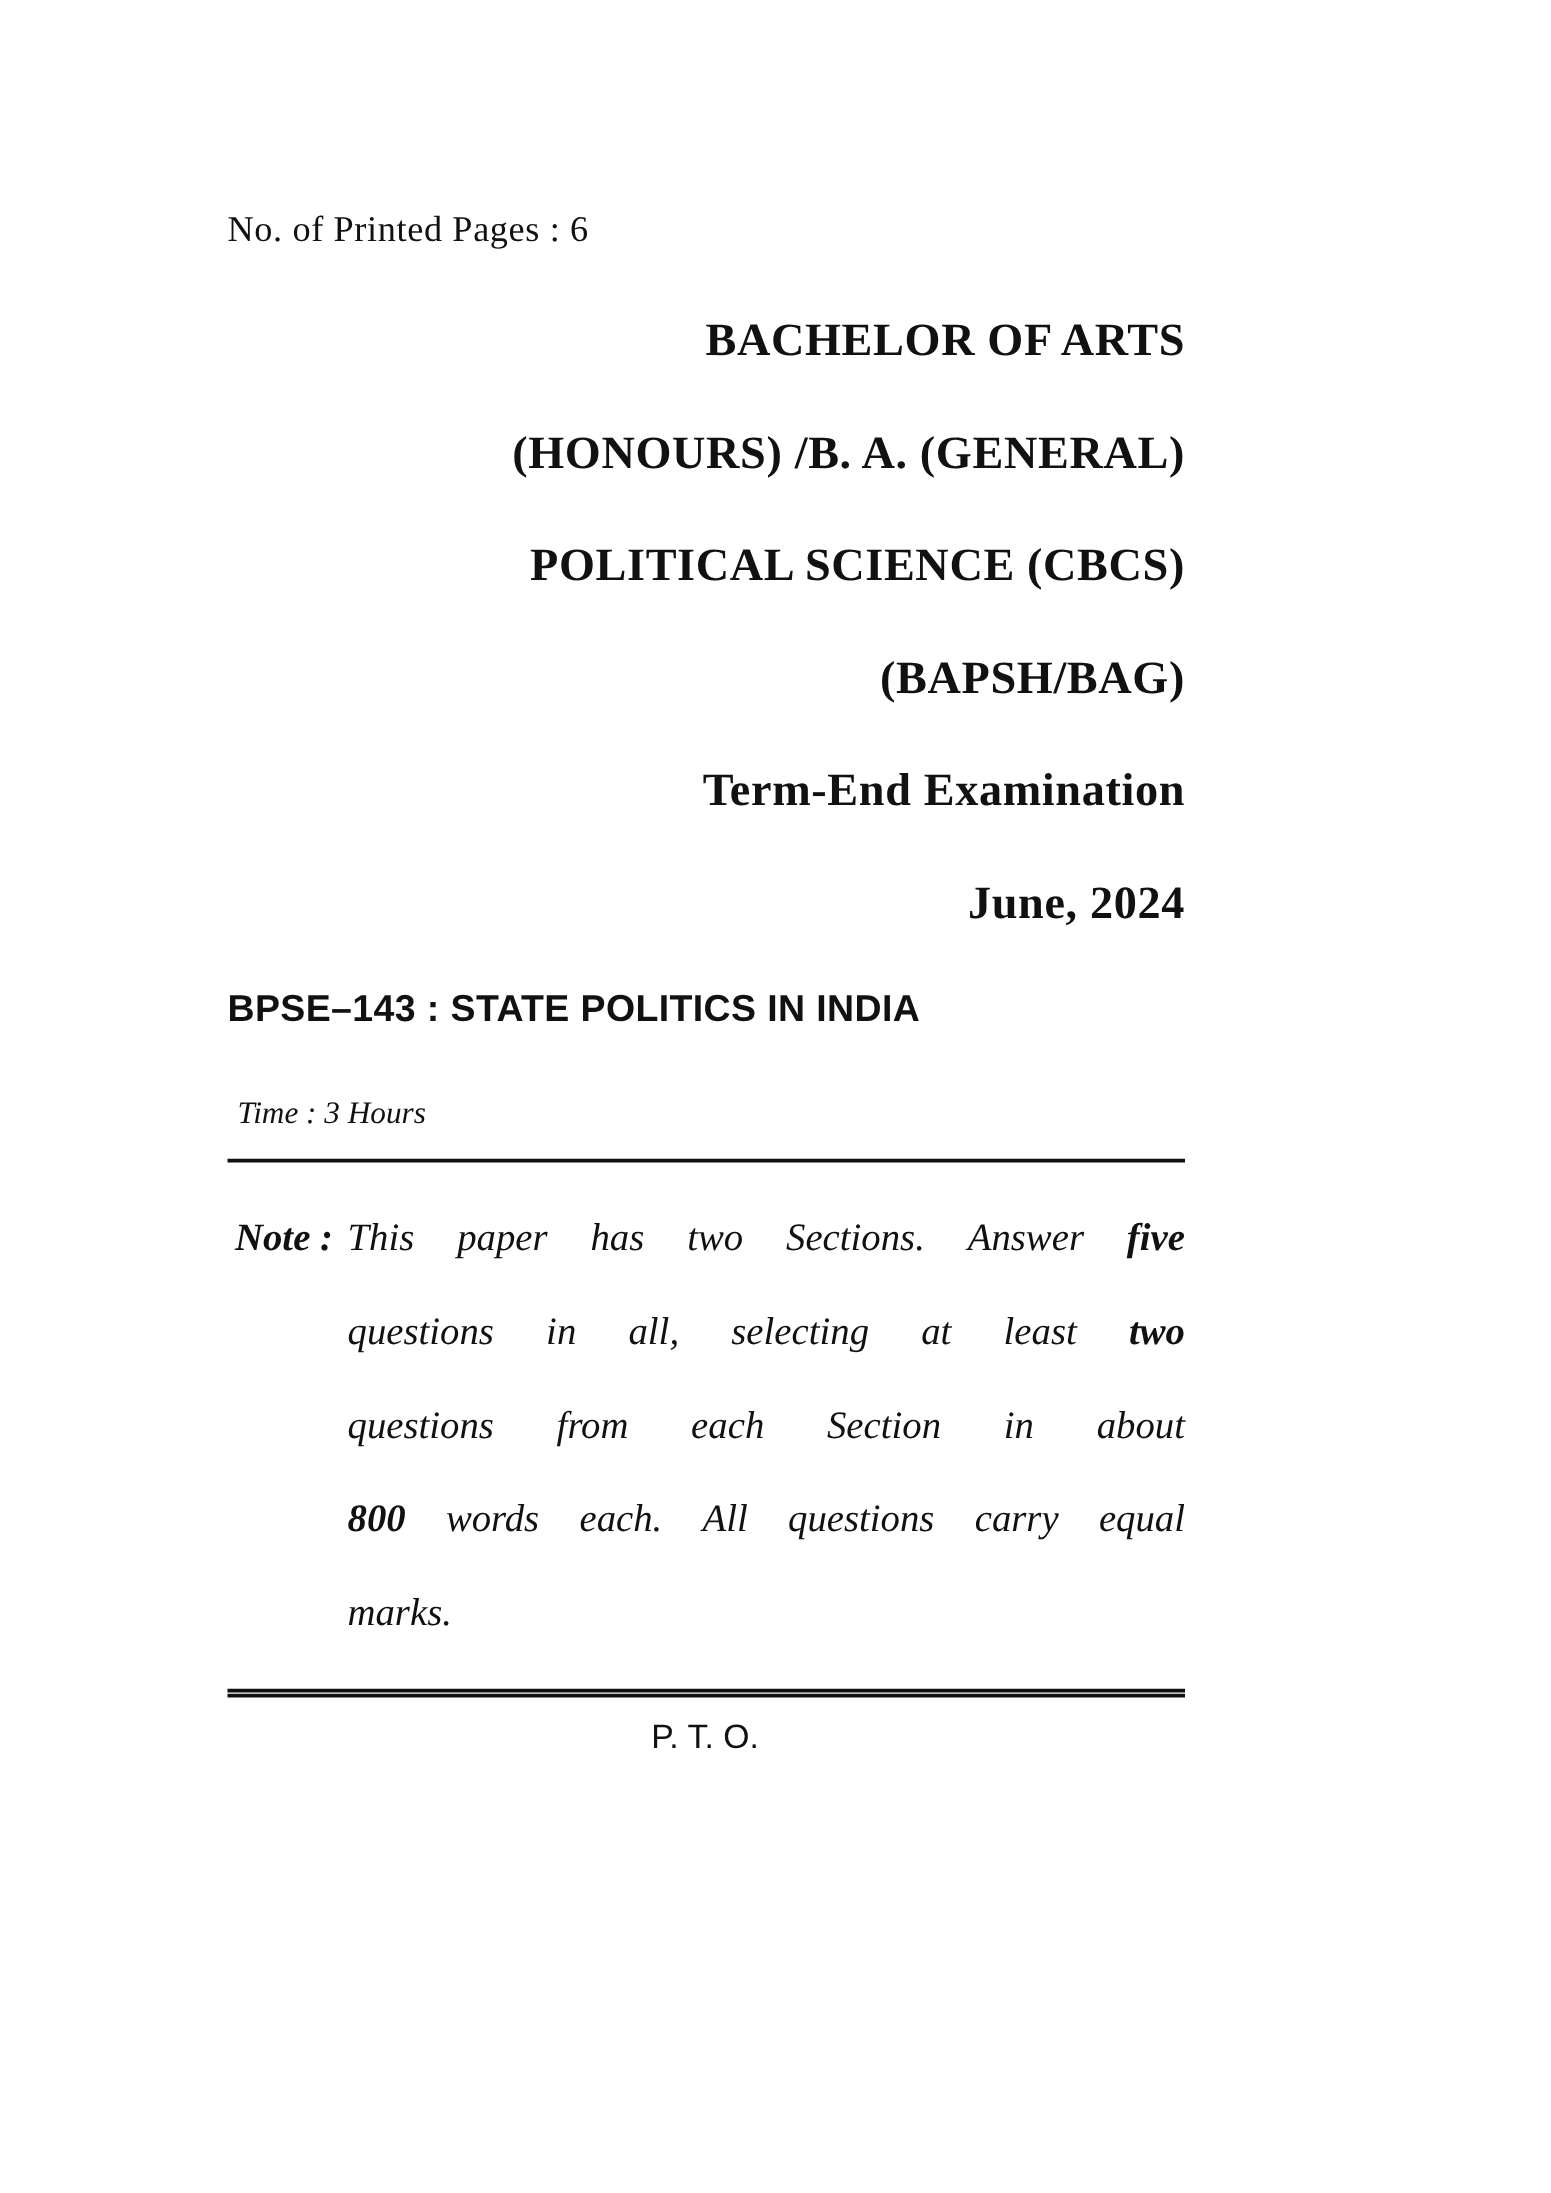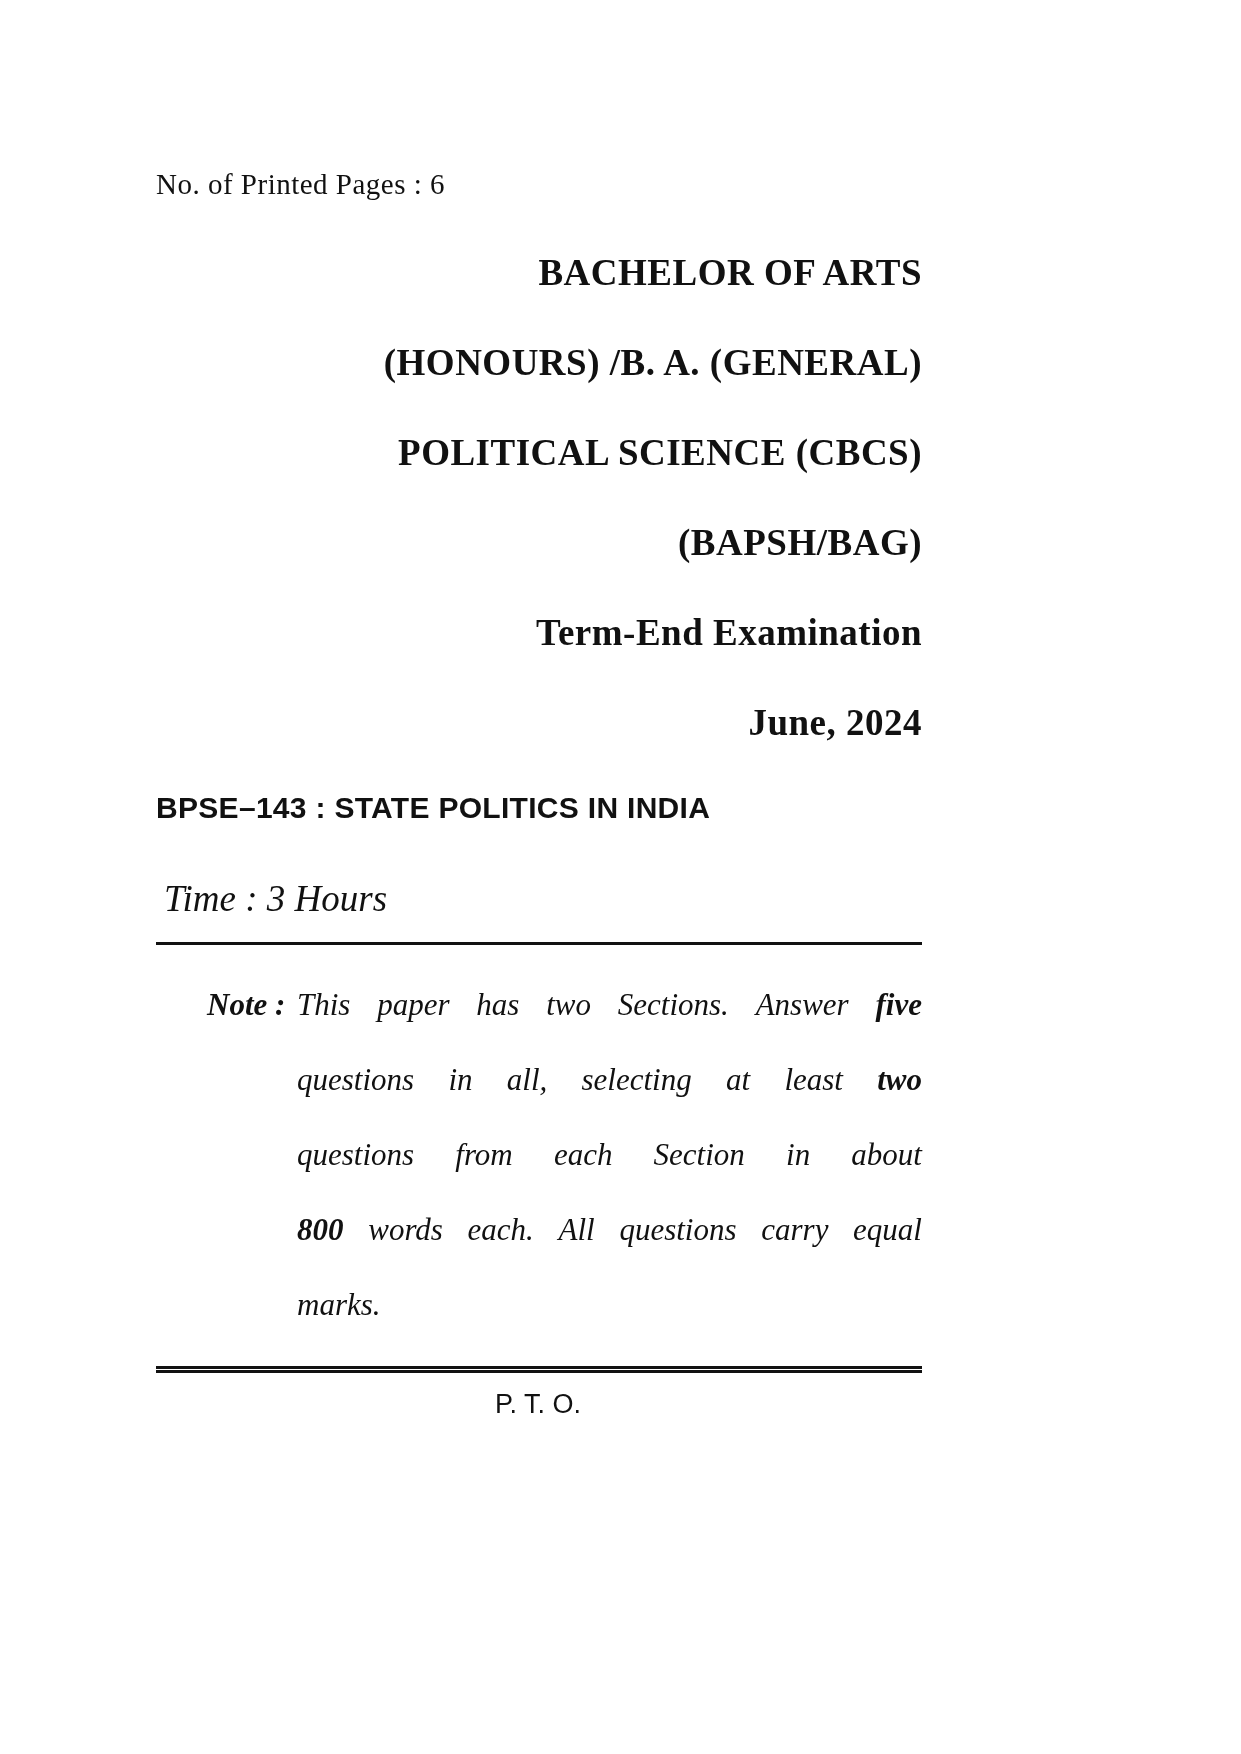--- a/index.html
+++ b/index.html
@@ -6,21 +6,21 @@
   html, body { background: #ffffff; }
   body {
     width: 1241px;
     height: 1754px;
     position: relative;
     font-family: "Liberation Serif", serif;
     color: #111111;
   }
   .page {
     position: absolute;
-    left: 156px;
+    left: 182px;
     top: 0;
     width: 766px;
     height: 1754px;
   }
   .header-row {
     display: flex;
     justify-content: space-between;
     align-items: baseline;
     margin-top: 168px;
   }
@@ -51,34 +51,33 @@
     font-weight: bold;
     font-size: 30px;
     letter-spacing: 0.3px;
   }
   .time-row {
     margin-top: 52px;
     display: flex;
     justify-content: space-between;
     align-items: baseline;
     font-style: italic;
-    font-size: 37px;
+    font-size: 25px;
     padding: 0 8px 0 8px;
   }
   .rule-single {
     margin-top: 22px;
     border-top: 3px solid #111111;
     height: 0;
   }
   .note-block {
     margin-top: 22px;
     display: flex;
     font-style: italic;
     font-size: 31px;
-    margin-left: 45px;
   }
   .note-label {
     font-weight: bold;
     width: 96px;
     flex: none;
     padding-left: 6px;
     line-height: 75px;
   }
   .note-body {
     flex: 1;

